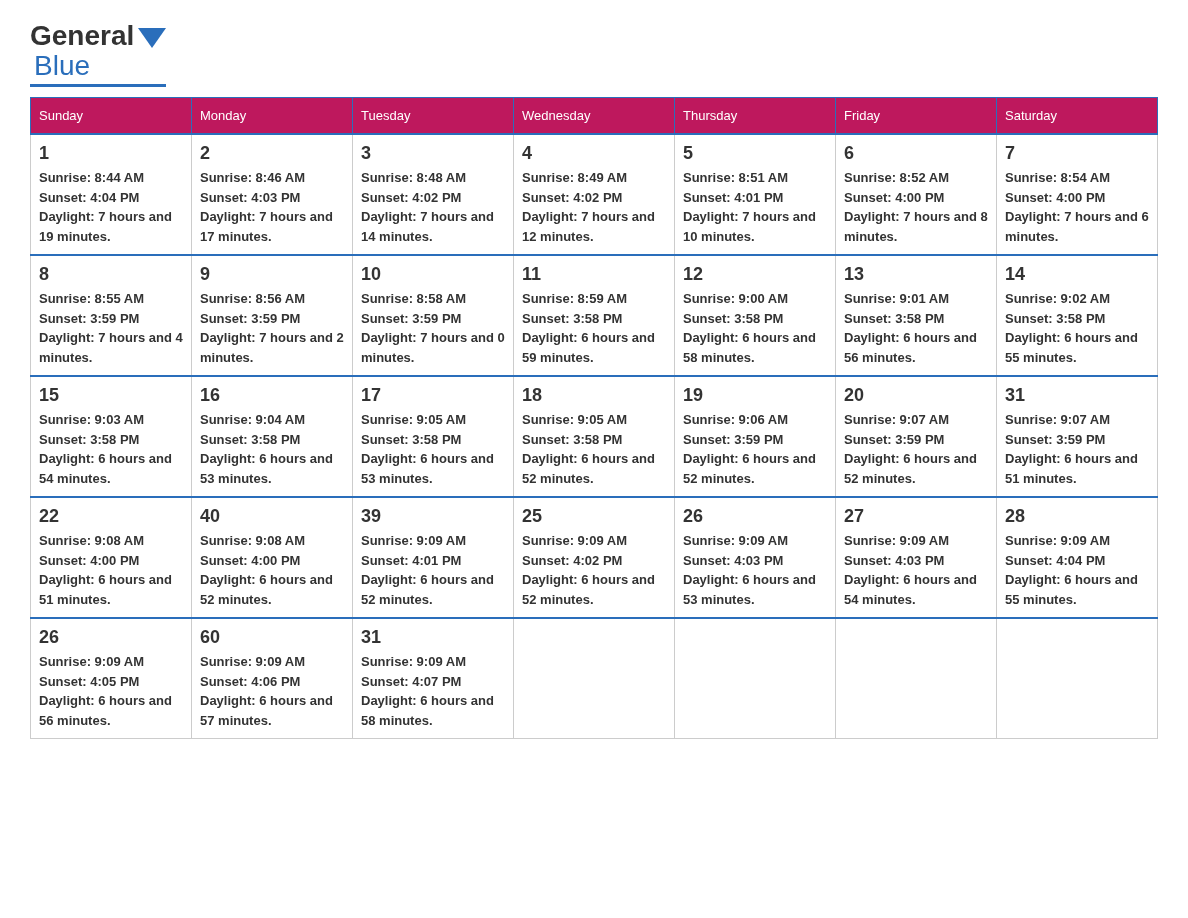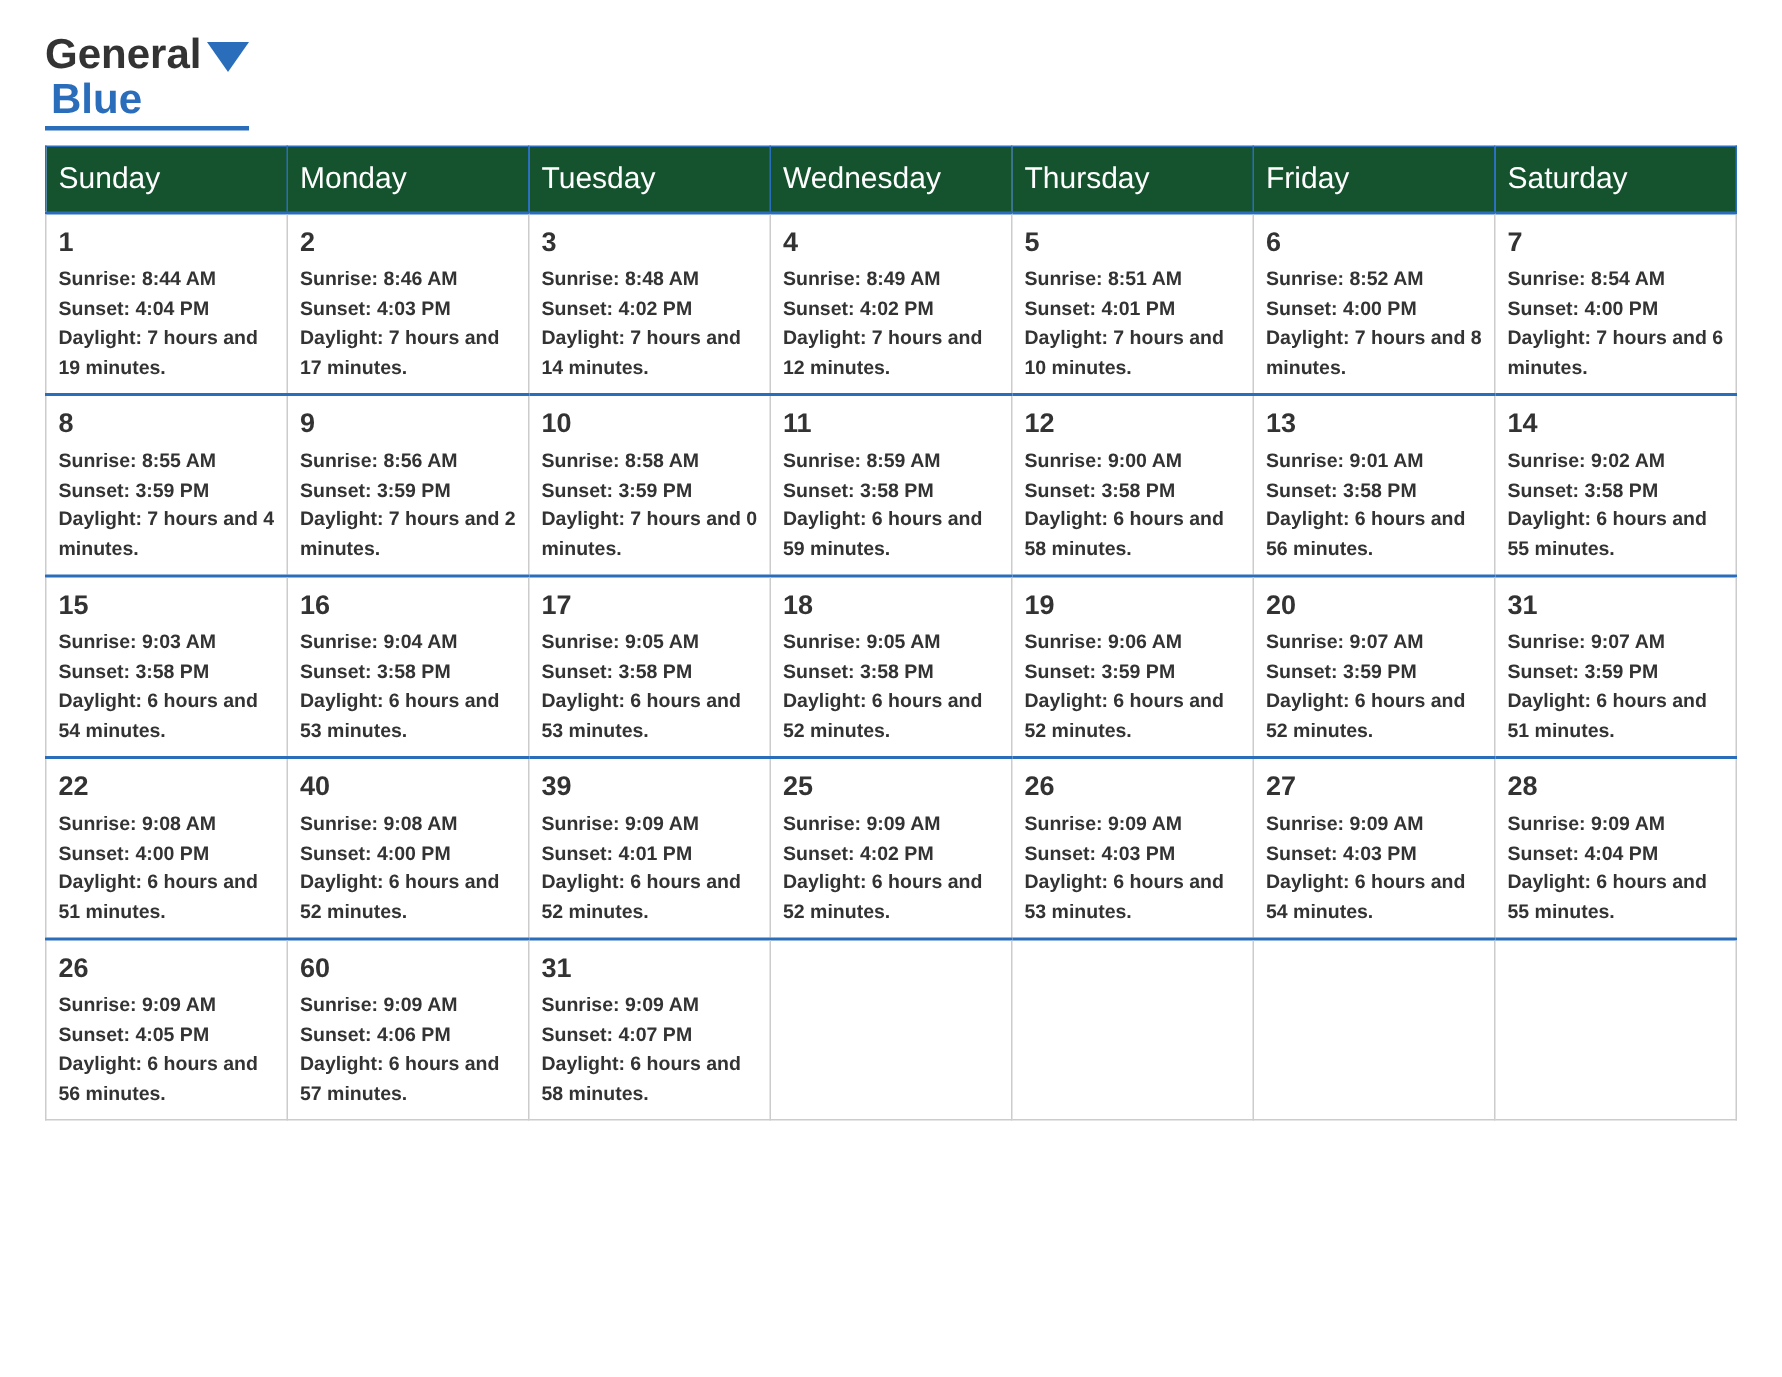--- a/index.html
+++ b/index.html
@@ -35,21 +35,21 @@
       height: 0;
       border-left: 14px solid transparent;
       border-right: 14px solid transparent;
       border-top: 20px solid #2a6ebb;
       margin-left: 4px;
       margin-top: 4px;
     }
     .logo-blue {
       color: #2a6ebb;
       font-size: 28px;
-      font-weight: bold;
+      font-weight: normal;
       margin-left: 4px;
     }
     .logo-line {
       width: 100%;
       height: 3px;
       background: #2a6ebb;
       margin-top: 2px;
     }
     .title-section {
       text-align: right;
@@ -64,25 +64,25 @@
       font-size: 22px;
       color: #555;
       margin-top: 4px;
     }
     table {
       width: 100%;
       border-collapse: collapse;
       margin-top: 10px;
     }
     th {
-      background-color: #14532d;
+      background-color: #be185d;
       color: #fff;
       padding: 10px 8px;
       text-align: left;
-      font-size: 20px;
+      font-size: 13px;
       font-weight: normal;
       border: 1px solid #2a6ebb;
     }
     td {
       vertical-align: top;
       padding: 8px 8px;
       border: 1px solid #ccc;
       font-size: 13px;
       color: #333;
       width: 14.28%;

